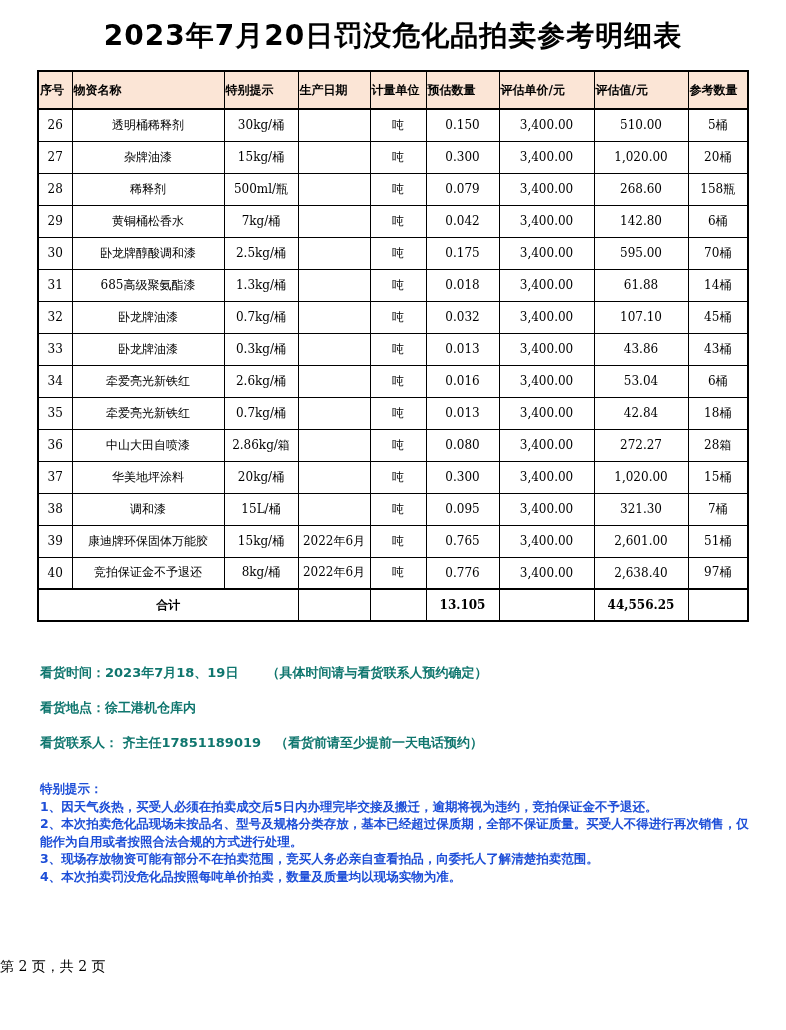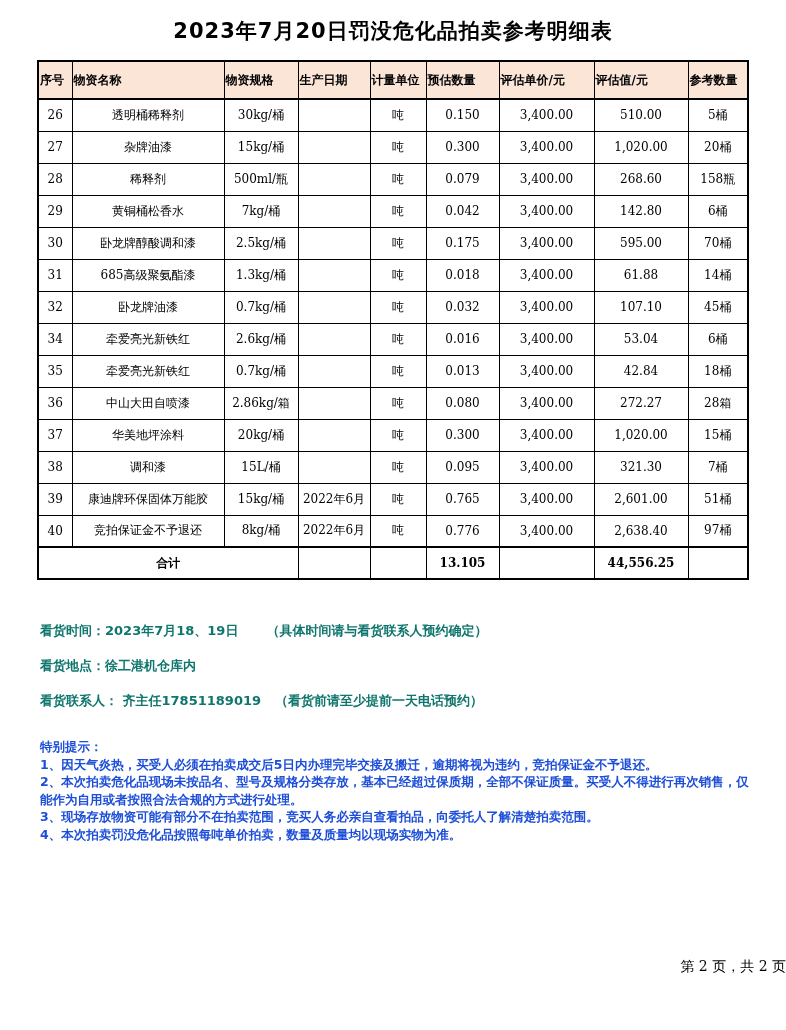--- a/index.html
+++ b/index.html
@@ -8,21 +8,21 @@
     width: 786px; height: 1030px;
     font-family: "Liberation Sans", sans-serif;
     color: #000;
     position: relative;
     overflow: hidden;
   }
   .page { position: relative; width: 786px; height: 1030px; }
 
   .doc-title {
     text-align: center;
-    font-size: 21px;
+    font-size: 28px;
     font-weight: bold;
     padding-top: 17px;
     letter-spacing: 1px;
     font-family: "DejaVu Sans", sans-serif;
   }
 
   table.main {
     border-collapse: collapse;
     table-layout: fixed;
     width: 710px;
@@ -75,21 +75,21 @@
     line-height: 17.5px;
     font-family: "DejaVu Sans", sans-serif;
   }
   .red-section .note-line { margin: 0; }
 
   .page-footer {
     position: absolute;
     top: 958px;
     left: 0;
     width: 100%;
-    text-align: right;
+    text-align: left;
     font-size: 14px;
     font-family: "DejaVu Serif", serif;
   }
 </style>
 </head>
 <body>
 
 <div class="page">
 
   <div class="doc-title">2023年7月20日罚没危化品拍卖参考明细表</div>
@@ -103,21 +103,21 @@
         <col style="width: 56px;">
         <col style="width: 73px;">
         <col style="width: 95px;">
         <col style="width: 94px;">
         <col style="width: 60px;">
       </colgroup>
     <thead>
       <tr>
           <th>序号</th>
           <th>物资名称</th>
-          <th>物资规格</th>
+          <th>特别提示</th>
           <th>生产日期</th>
           <th>计量单位</th>
           <th>预估数量</th>
           <th>评估单价/元</th>
           <th>评估值/元</th>
           <th>参考数量</th>
         </tr>
     </thead>
     <tbody>
         <tr>
@@ -189,20 +189,31 @@
         <tr>
           <td>32</td>
           <td>卧龙牌油漆</td>
           <td>0.7kg/桶</td>
           <td></td>
           <td>吨</td>
           <td>0.032</td>
           <td>3,400.00</td>
           <td>107.10</td>
           <td>45桶</td>
+        </tr>
+        <tr>
+          <td>33</td>
+          <td>卧龙牌油漆</td>
+          <td>0.3kg/桶</td>
+          <td></td>
+          <td>吨</td>
+          <td>0.013</td>
+          <td>3,400.00</td>
+          <td>43.86</td>
+          <td>43桶</td>
         </tr>
         <tr>
           <td>34</td>
           <td>牵爱亮光新铁红</td>
           <td>2.6kg/桶</td>
           <td></td>
           <td>吨</td>
           <td>0.016</td>
           <td>3,400.00</td>
           <td>53.04</td>

